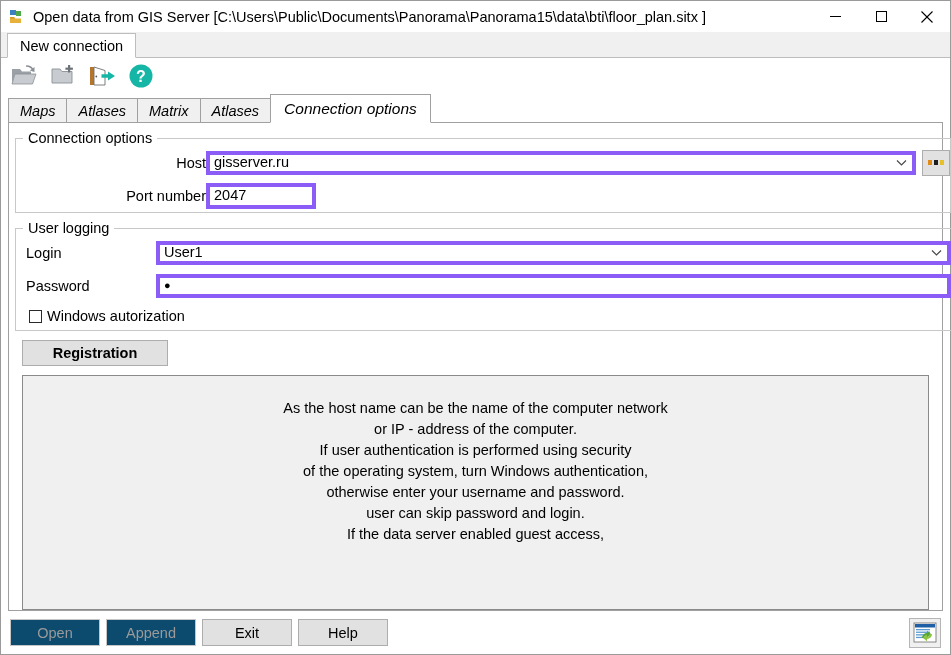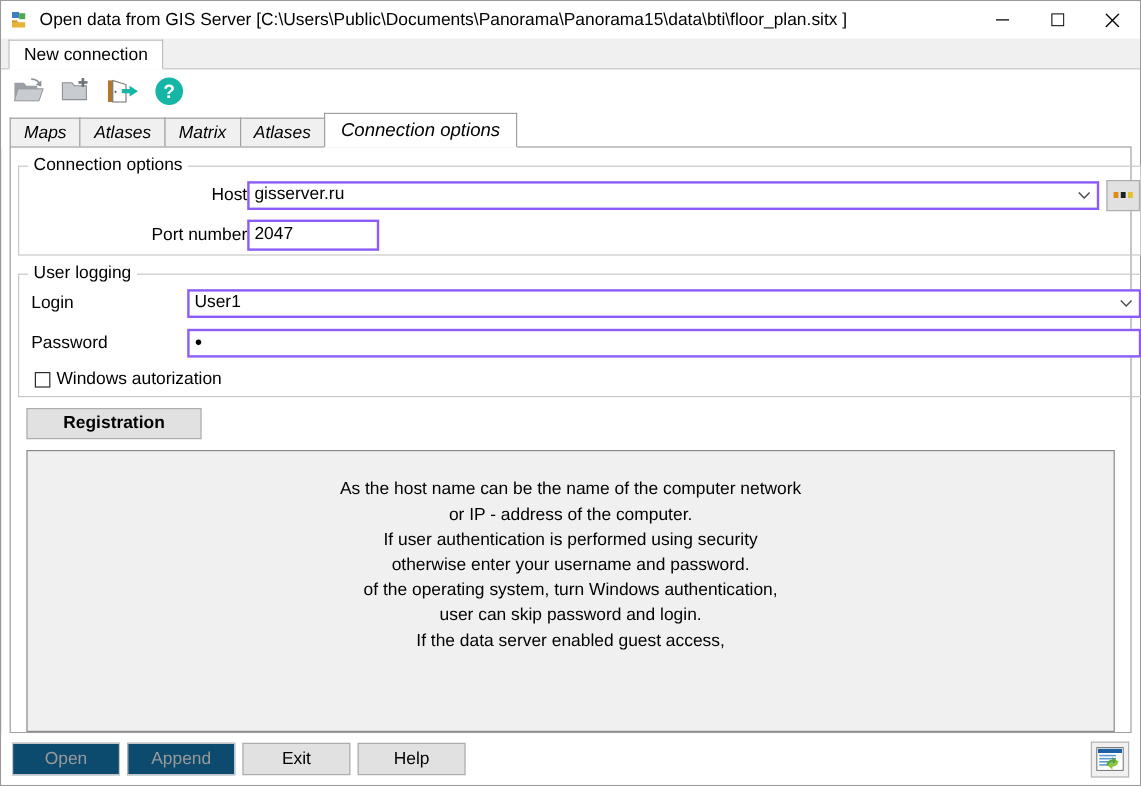--- a/index.html
+++ b/index.html
@@ -160,21 +160,21 @@
   .lbl {
     font-size: 14.5px;
     color: #000;
     flex: 0 0 auto;
   }
   .lbl.w180 { width: 180px; text-align: right; }
   .lbl.w130 { width: 130px; }
 
   .field {
     height: 24px;
-    border: 2px solid #8b5cf6;
+    border: 4px solid #8b5cf6;
     background: #ffffff;
     display: flex;
     align-items: center;
     padding: 0 4px;
     font-size: 14.5px;
     color: #000;
     position: relative;
   }
   .field .val { line-height: 1; white-space: nowrap; }
   .chev {
@@ -420,22 +420,22 @@
     <div class="regwrap">
       <div class="btn reg">
         <span>Registration</span>
       </div>
     </div>
 
     <div class="info">
       <p>As the host name can be the name of the computer network</p>
       <p>or IP - address of the computer.</p>
       <p>If user authentication is performed using security</p>
+      <p>of the operating system, turn Windows authentication,</p>
       <p>otherwise enter your username and password.</p>
-      <p>of the operating system, turn Windows authentication,</p>
       <p>user can skip password and login.</p>
       <p>If the data server enabled guest access,</p>
     </div>
 
   </div>
 
   <div class="bottom">
     <div class="btn bot disabled">
       <span>Open</span>
     </div>

